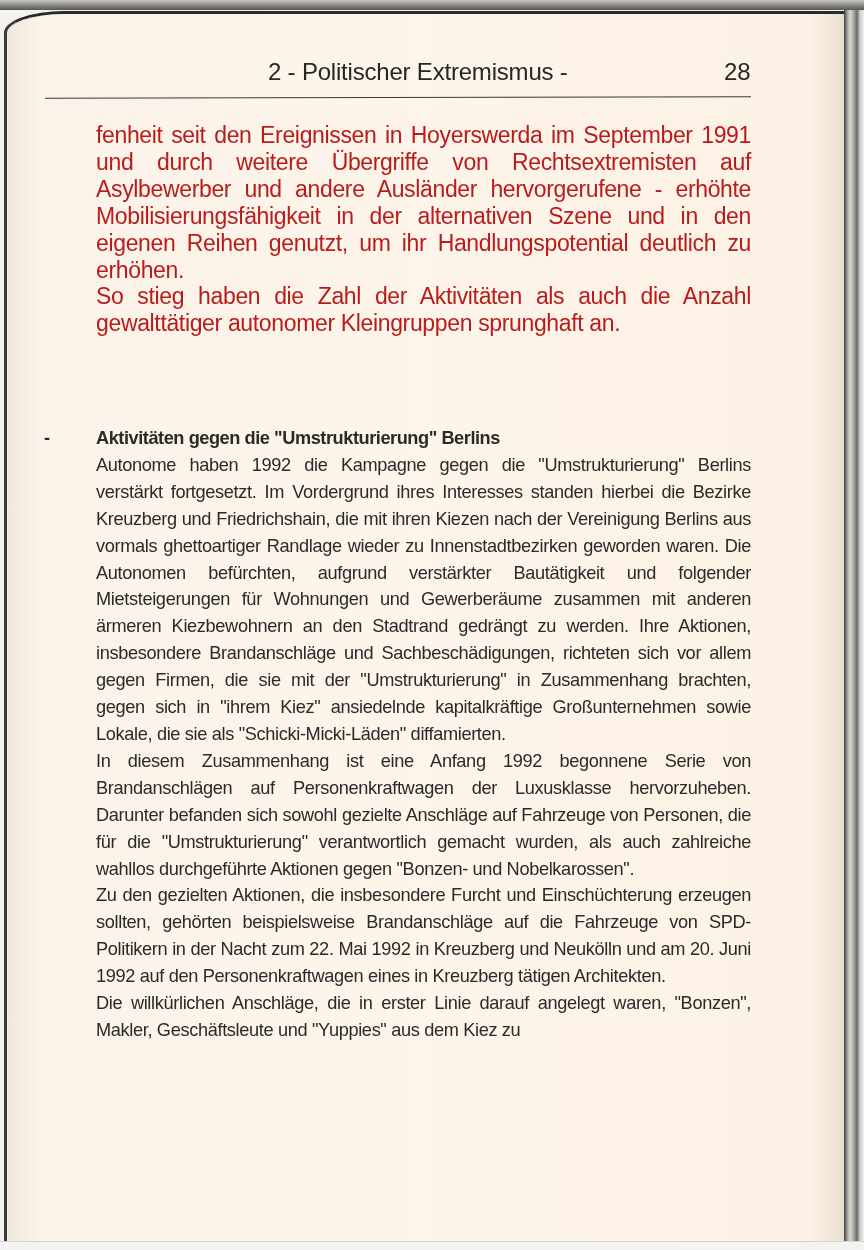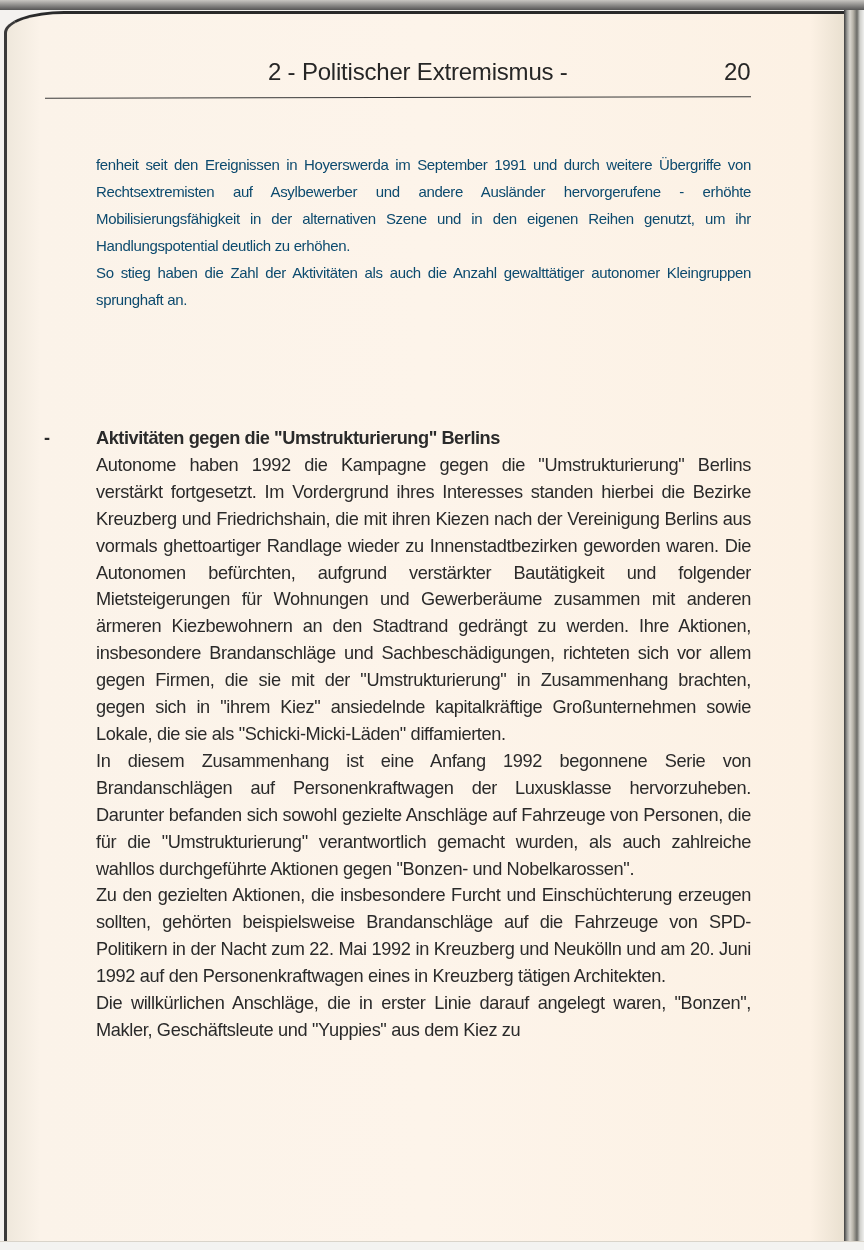--- a/index.html
+++ b/index.html
@@ -73,26 +73,26 @@
       top: 97px;
       left: 45px;
       width: 706px;
       height: 1px;
       background: #3a3a3a;
       transform: rotate(-0.12deg);
     }
     .body-text {
       position: absolute;
       left: 96px;
-      top: 152px;
+      top: 122px;
       width: 655px;
       font-family: "Liberation Sans", sans-serif;
-      font-size: 15px;
+      font-size: 23px;
       line-height: 26.9px;
-      color: #0c4a6e;
+      color: #b91c1c;
       letter-spacing: -0.35px;
     }
     .para {
       margin: 0;
       text-align: justify;
       text-align-last: left;
       hyphens: manual;
     }
     .section {
       position: absolute;
@@ -127,21 +127,21 @@
 <body>
 
 <div class="scan">
   <div class="top-bar"></div>
   <div class="page"></div>
   <div class="right-edge"></div>
   <div class="bottom-edge"></div>
 
   <div class="running-head">
     <span class="running-title">2  - Politischer Extremismus -</span>
-    <span class="page-number">20</span>
+    <span class="page-number">28</span>
   </div>
   <div class="head-rule"></div>
 
   <div class="speck" style="left:488px; top:72px;">˜</div>
 
   <div class="body-text">
     <p class="para">fenheit seit den Ereignissen in Hoyerswerda im September 1991 und durch weitere Übergriffe von Rechtsextremisten auf Asylbewerber und andere Ausländer hervorgerufene - erhöhte Mobilisierungsfähigkeit in der alternativen Szene und in den eigenen Reihen genutzt, um ihr Handlungspotential deutlich zu erhöhen.</p>
     <p class="para">So stieg haben die Zahl der Aktivitäten als auch die Anzahl gewalttätiger autonomer Kleingruppen sprunghaft an.</p>
   </div>
 

